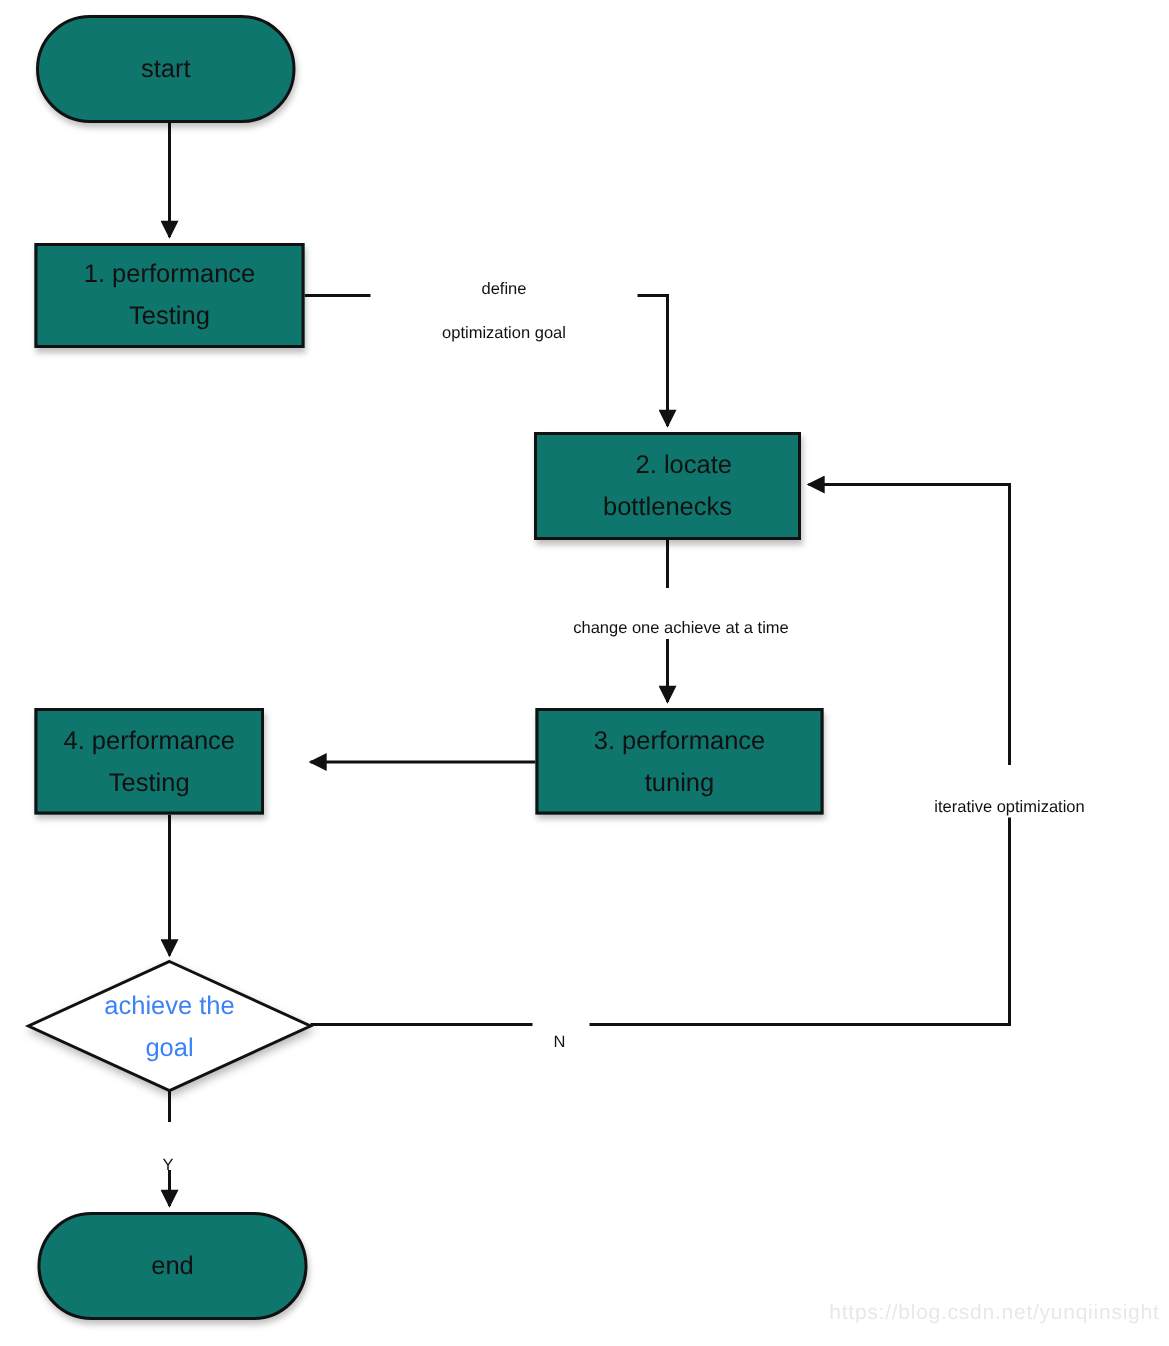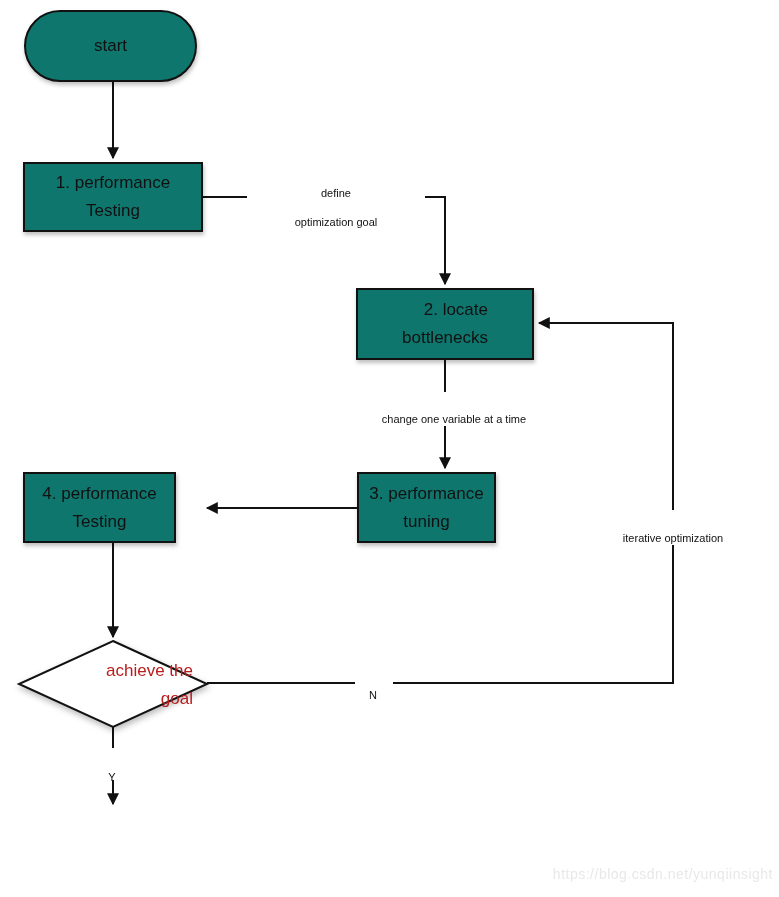--- a/index.html
+++ b/index.html
@@ -43,29 +43,29 @@
     font-size: 17px;
     line-height: 28px;
     white-space: pre-line;
     box-shadow: 1px 3px 4px rgba(0,0,0,0.25);
   }
   .stadium { border-radius: 36px; }
 
   .n-start { left: 24px;  top: 10px;  width: 173px; height: 72px; }
   .n-step1 { left: 12px;  top: 162px; width: 180px; height: 70px; margin-left: 11px; }
   .n-step2 { left: 356px; top: 288px; width: 178px; height: 72px; text-align: right; }
-  .n-step3 { left: 357px; top: 472px; width: 139px; height: 71px; }
+  .n-step3 { left: 357px; top: 472px; width: 192px; height: 71px; }
   .n-step4 { left: 23px;  top: 472px; width: 153px; height: 71px; }
   .n-end   { left: 25px;  top: 808px; width: 180px; height: 72px; }
 
   .decision-label {
     position: absolute;
     left: 33px; top: 657px; width: 160px;
-    text-align: right;
-    color: #b91c1c;
+    text-align: center;
+    color: #3b82f6;
     font-size: 17px;
     line-height: 28px;
     white-space: pre-line;
   }
 
   .edge-label {
     position: absolute;
     color: #111111;
     font-size: 11px;
     line-height: 29px;
@@ -139,28 +139,31 @@
   <div class="node n-step3">
     <span>3. performance
 tuning</span>
   </div>
 
   <div class="node n-step4">
     <span>4. performance
 Testing</span>
   </div>
 
+  <div class="node stadium n-end">
+    <span>end</span>
+  </div>
 
   <div class="decision-label">achieve the
 goal</div>
 
   <div class="edge-label l-define">define
 optimization goal</div>
 
-  <div class="edge-label l-change">change one variable at a time</div>
+  <div class="edge-label l-change">change one achieve at a time</div>
 
   <div class="edge-label l-iterative">iterative optimization</div>
 
   <div class="edge-label l-n">N</div>
 
   <div class="edge-label l-y">Y</div>
 
   <div class="watermark">https://blog.csdn.net/yunqiinsight</div>
 
 </div>

